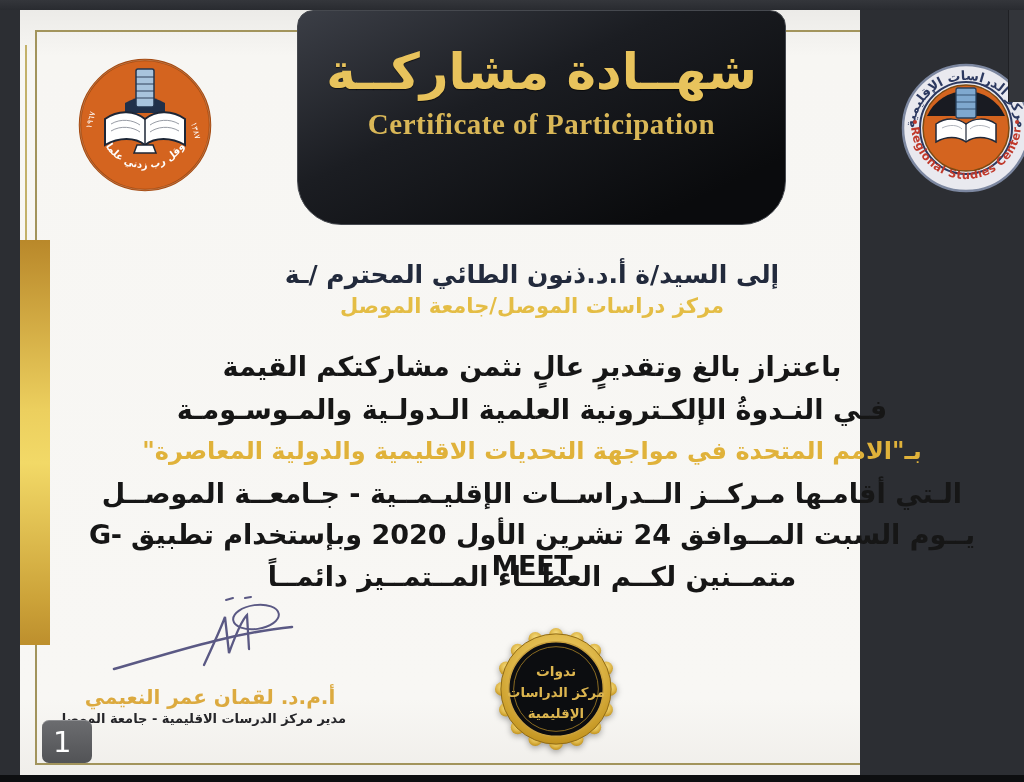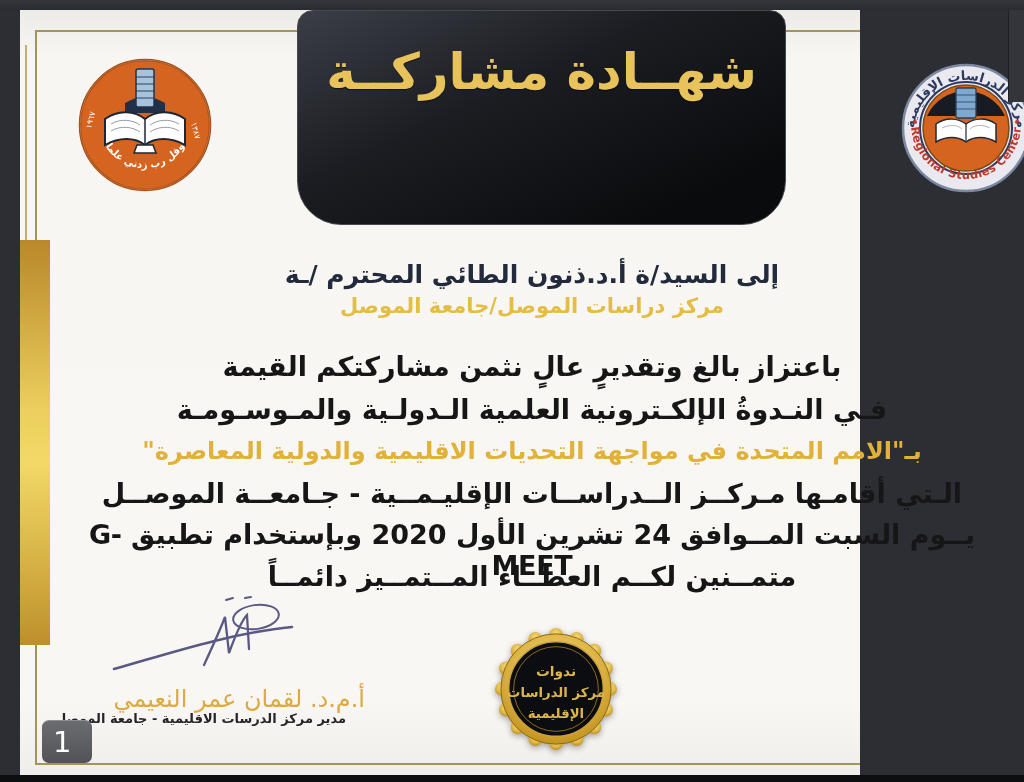--- a/index.html
+++ b/index.html
@@ -34,22 +34,22 @@
   .ar{direction:rtl;text-align:center;position:absolute;left:60px;width:904px;
       font-weight:700;color:#161616;}
   .recipient-1{top:250px;font-size:25px;color:#222a3c;}
   .recipient-2{top:284px;font-size:21px;color:#e4bd45;}
   .body-l{font-size:27px;letter-spacing:-.3px;}
   .b1{top:341px;} .b2{top:384px;}
   .b3{top:427px;font-size:24px;color:#e0b23a;}
   .b4{top:468px;} .b5{top:509px;} .b6{top:551px;}
   
   .sig-svg{position:absolute;left:88px;top:583px;}
-  .sig-name{position:absolute;left:35px;top:675px;width:310px;text-align:right;
-            direction:rtl;font-size:24px;font-weight:400;color:#dcaa3f;}
+  .sig-name{position:absolute;left:35px;top:675px;width:310px;text-align:center;
+            direction:rtl;font-size:20px;font-weight:700;color:#dcaa3f;}
   .sig-role{position:absolute;left:35px;top:701px;width:310px;text-align:left;
             direction:rtl;font-size:13px;font-weight:700;color:#26262a;}
   
   .seal{position:absolute;left:472px;top:615px;filter:drop-shadow(0 2px 3px rgba(0,0,0,.35));}
   
   .meta{position:absolute;right:32px;top:672px;text-align:right;direction:rtl;color:#c69c58;}
   .meta div{font-size:14.5px;font-weight:700;line-height:1.6;}
   
   .page-badge{position:absolute;left:22px;top:710px;width:50px;height:43px;
         background:linear-gradient(#6b6c6f,#525356);border-radius:7px;
@@ -66,20 +66,21 @@
   <div class="photo">
 
     <div class="frame-top"></div>
     <div class="frame-left"></div>
     <div class="frame-bottom"></div>
     <div class="thin-line"></div>
     <div class="ribbon"></div>
 
     <div class="banner">
       <div class="banner-title-ar">شهــادة مشاركــة</div>
+      <div class="banner-title-en">Certificate of Participation</div>
     </div>
 
     <svg class="logo" style="position:absolute;left:57px;top:47px;" width="136" height="136" viewBox="0 0 136 136">
       <circle cx="68" cy="68" r="65" fill="#d4641f" stroke="#a5490f" stroke-width="2.5"></circle>
       <circle cx="68" cy="68" r="65" fill="none" stroke="rgba(255,240,220,.25)" stroke-width="1"></circle>
       <path d="M48,46 q20,-12 40,0 l0,10 h-40 z" fill="#203049"></path>
       <rect x="59" y="12" width="18" height="38" rx="2" fill="#a8c4dd" stroke="#22344d" stroke-width="1.5"></rect>
       <path d="M59,20 h18 M59,27 h18 M59,34 h18 M59,41 h18" stroke="#22344d" stroke-width=".9"></path>
       <path d="M28,62 C42,52 58,54 68,62 C78,54 94,52 108,62 L108,88 C94,80 78,80 68,88 C58,80 42,80 28,88 Z" fill="#ffffff" stroke="#1d2636" stroke-width="2"></path>
       <path d="M68,62 L68,88" stroke="#1d2636" stroke-width="1.5"></path>

